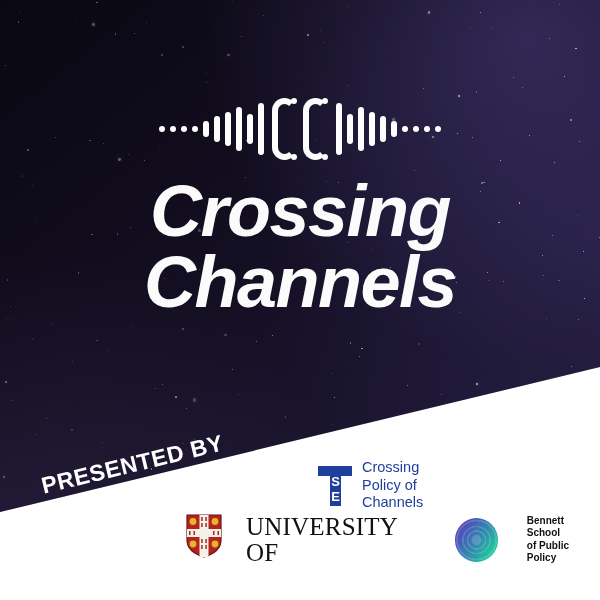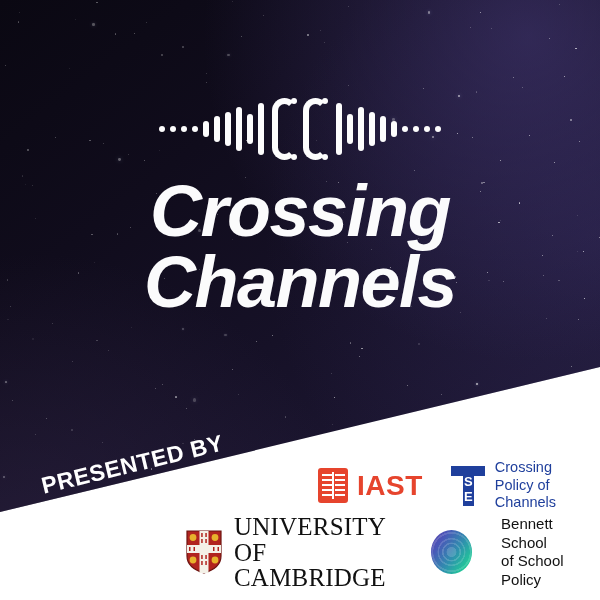--- a/index.html
+++ b/index.html
@@ -114,40 +114,40 @@
   .tse-mark .tbar { position:absolute; left:0; top:0; width:34px; height:10px; background:#1f3f9c; }
   .tse-mark .tstem { position:absolute; left:12px; top:8px; width:11px; height:32px; background:#1f3f9c; }
   .tse-mark .se {
     position:absolute; left:12px; top:8px; width:11px; height:32px;
     color:#fff; font-weight:bold; font-size:13px; line-height:15px;
     text-align:center; letter-spacing:0;
   }
   .tse-text { color:#1f3f9c; font-size:14.5px; line-height:1.22; }
 
   
-  .cam { display:flex; align-items:center; gap:12px; }
+  .cam { display:flex; gap:24px; }
   .cam-crest { width:36px; height:44px; position:relative; }
   .cam-word {
     color:#111; font-family:"Liberation Serif", serif;
     font-size:25px; line-height:1.02; letter-spacing:0.2px;
   }
   .cam-word span { display:block; }
 
   
   .ben { display:flex; align-items:center; gap:11px; }
   .ben-mark {
     width:44px; height:44px; border-radius:50%;
     background:
       radial-gradient(circle at 50% 50%, rgba(255,255,255,0.16) 0 16%, rgba(255,255,255,0) 17%),
       radial-gradient(circle at 50% 50%, rgba(255,255,255,0.0) 0 26%, rgba(255,255,255,0.16) 27% 31%, rgba(255,255,255,0) 32%),
       radial-gradient(circle at 50% 50%, rgba(255,255,255,0.0) 0 41%, rgba(255,255,255,0.15) 42% 46%, rgba(255,255,255,0) 47%),
       radial-gradient(circle at 50% 50%, rgba(255,255,255,0.0) 0 60%, rgba(255,255,255,0.14) 61% 66%, rgba(255,255,255,0) 67%),
       linear-gradient(125deg,#5b3fa8 0%,#4a56b8 24%,#2f8fae 56%,#22c49a 82%,#31d6a0 100%);
   }
-  .ben-text { color:#111; font-size:15px; font-weight:normal; line-height:1.25;margin-left:18px; }
+  .ben-text { color:#111; font-size:10px; font-weight:bold; line-height:1.25;margin-left:18px; }
   .ben-text span { display:block; }
 </style>
 </head>
 <body>
 
 <div id="cover">
 
   <div class="sky"></div>
   <div class="sky-stars" id="stars">
       <div class="st" style="left: 146.2px; top: 21.9px; width: 0.97px; height: 0.97px; opacity: 0.3;"></div>
@@ -346,36 +346,20 @@
     <span>Crossing</span>
     <span>Channels</span>
   </div>
 
   <div class="presented">PRESENTED BY</div>
 
   <div class="logos">
 
     <div class="logo-row row1">
 
-      <div class="iast">
-        <div class="iast-mark">
-          <div class="pg spine"></div>
-          <div class="pg" style="left:4px;top:6px;width:10px;height:2px;"></div>
-          <div class="pg" style="left:4px;top:11px;width:10px;height:2px;"></div>
-          <div class="pg" style="left:4px;top:16px;width:10px;height:2px;"></div>
-          <div class="pg" style="left:4px;top:21px;width:10px;height:2px;"></div>
-          <div class="pg" style="left:4px;top:26px;width:10px;height:2px;"></div>
-          <div class="pg" style="left:17px;top:6px;width:10px;height:2px;"></div>
-          <div class="pg" style="left:17px;top:11px;width:10px;height:2px;"></div>
-          <div class="pg" style="left:17px;top:16px;width:10px;height:2px;"></div>
-          <div class="pg" style="left:17px;top:21px;width:10px;height:2px;"></div>
-          <div class="pg" style="left:17px;top:26px;width:10px;height:2px;"></div>
-        </div>
-        <div class="iast-word">IAST</div>
-      </div>
 
       <div class="tse">
         <div class="tse-mark">
           <div class="tbar"></div>
           <div class="tstem"></div>
           <div class="se">
             <div>S</div>
             <div>E</div>
           </div>
         </div>
@@ -412,27 +396,26 @@
                 <rect x="19.3" y="31" width="1.5" height="4"></rect>
               <rect x="3" y="17" width="1.5" height="4"></rect>
                 <rect x="7.5" y="17" width="1.5" height="4"></rect>
               <rect x="27" y="17" width="1.5" height="4"></rect>
                 <rect x="31.5" y="17" width="1.5" height="4"></rect>
             </g>
           </svg>
         </div>
         <div class="cam-word">
           <span>UNIVERSITY OF</span>
-          <span>CAMBRIDGE</span>
         </div>
       </div>
 
       <div class="ben">
         <div class="ben-mark"></div>
         <div class="ben-text">
           <span>Bennett School</span>
-          <span>of School Policy</span>
+          <span>of Public Policy</span>
         </div>
       </div>
     </div>
 
   </div>
 </div>
 
 </body></html>

